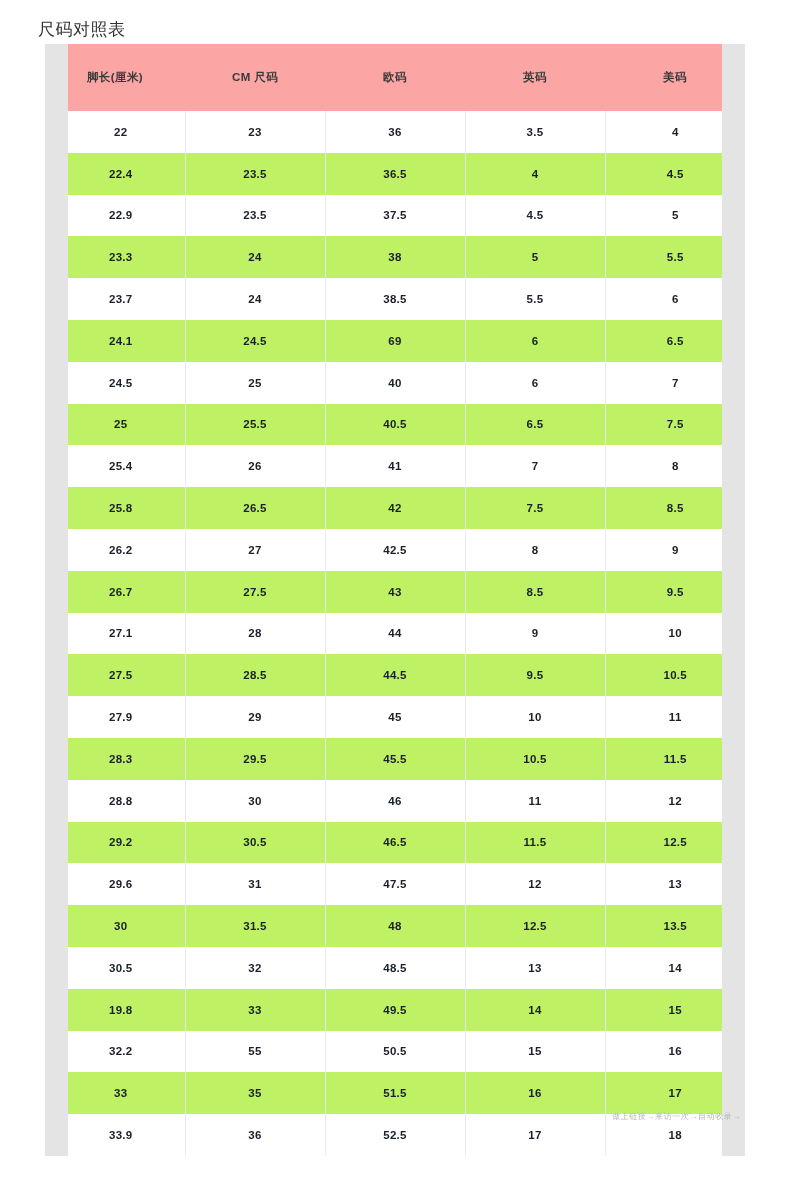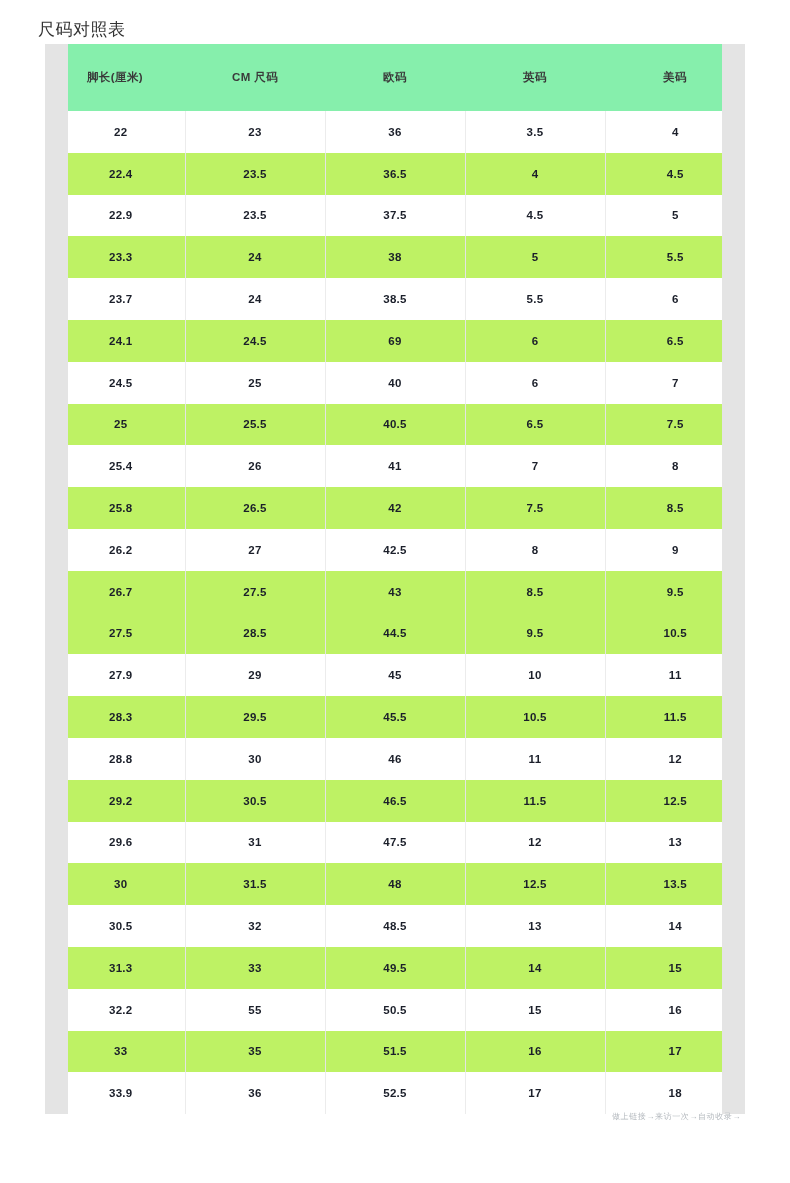--- a/index.html
+++ b/index.html
@@ -53,21 +53,21 @@
     border-collapse: collapse;
     table-layout: fixed;
   }
 
   .size-table col {
     width: 20%;
   }
 
   
   .size-table thead th {
-    background: #86efac;
+    background: #fca5a5;
     color: #3a3a3a;
     font-size: 11.5px;
     font-weight: bold;
     text-align: center;
     height: 67px;
     padding: 0;
     border: none;
     letter-spacing: 0.4px;
     vertical-align: middle;
   }
@@ -276,20 +276,27 @@
             <td>8</td>
             <td>9</td>
           </tr>
           <tr class="row-even">
             <td>26.7</td>
             <td>27.5</td>
             <td>43</td>
             <td>8.5</td>
             <td>9.5</td>
           </tr>
+          <tr class="row-odd">
+            <td>27.1</td>
+            <td>28</td>
+            <td>44</td>
+            <td>9</td>
+            <td>10</td>
+          </tr>
           <tr class="row-even">
             <td>27.5</td>
             <td>28.5</td>
             <td>44.5</td>
             <td>9.5</td>
             <td>10.5</td>
           </tr>
           <tr class="row-odd">
             <td>27.9</td>
             <td>29</td>
@@ -333,21 +340,21 @@
             <td>13.5</td>
           </tr>
           <tr class="row-odd">
             <td>30.5</td>
             <td>32</td>
             <td>48.5</td>
             <td>13</td>
             <td>14</td>
           </tr>
           <tr class="row-even">
-            <td>31.3</td>
+            <td>19.8</td>
             <td>33</td>
             <td>49.5</td>
             <td>14</td>
             <td>15</td>
           </tr>
           <tr class="row-odd">
             <td>32.2</td>
             <td>55</td>
             <td>50.5</td>
             <td>15</td>

